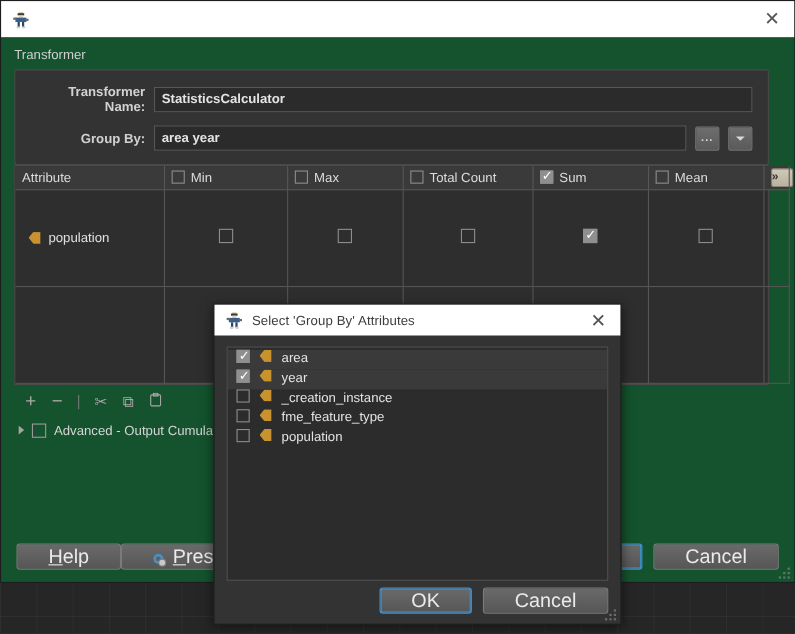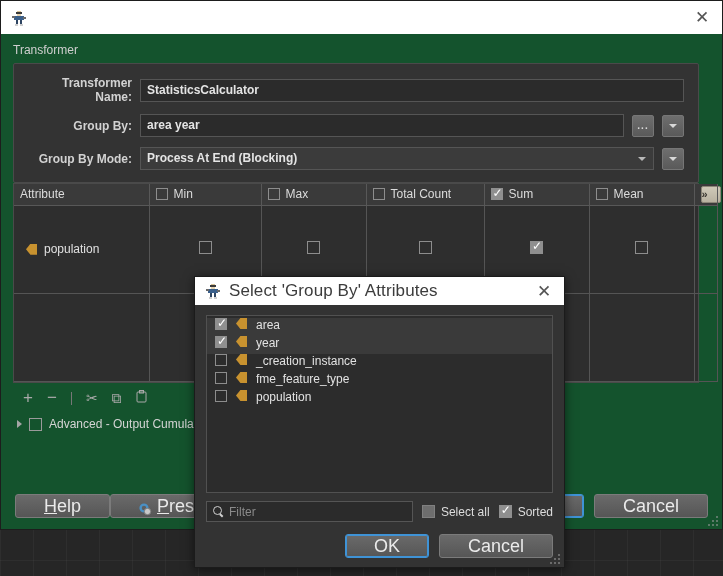--- a/index.html
+++ b/index.html
@@ -194,21 +194,21 @@
   }
 
   
   #modal {
     position:absolute; left:194px; top:276px; width:371px; height:292px;
     background:#333333; border:1px solid #1b1b1b;
     box-shadow:0 2px 10px rgba(0,0,0,.55);
     display:flex; flex-direction:column;
   }
   #modal .titlebar { height:28px; }
-  #modal .tb-title { font-size:17px; }
+  #modal .tb-title { font-size:12px; }
   .modal-body { flex:1; padding:10px 11px 0 11px; display:flex; flex-direction:column; }
   .attr-list {
     flex:1; background:#2c2c2c; border:1px solid #515151;
     padding:2px 0; overflow:hidden;
   }
   .attr-row {
     display:flex; align-items:flex-start; gap:9px;
     height:18px; padding:0 6px 0 8px; color:#e2e2e2; font-size:12px;
   }
   .attr-row.sel { background:#3a3a3a; }
@@ -287,30 +287,20 @@
           <div class="flabel">Group By:</div>
           <div class="finput">area year</div>
           <div class="sqbtn">
             <span class="dots">...</span>
           </div>
           <div class="sqbtn">
             <span class="caret"></span>
           </div>
         </div>
 
-        <div class="frow">
-          <div class="flabel">Group By Mode:</div>
-          <div class="fselect">
-            <span>Process At End (Blocking)</span>
-            <span class="caret"></span>
-          </div>
-          <div class="sqbtn">
-            <span class="caret"></span>
-          </div>
-        </div>
 
 
       </div>
     </div>
 
 
     <div id="stats-area">
       <table class="stats">
         <colgroup>
           <col style="width:135px">
@@ -491,34 +481,20 @@
       </div>
 
       <div class="attr-row">
         <span class="cb"></span>
         <span class="attr-icon"></span>
         <span>population</span>
       </div>
 
     </div>
 
-    <div class="modal-filterrow">
-      <div class="filterbox">
-        <span class="search-icon"></span>
-        <span class="ph">Filter</span>
-      </div>
-      <span class="chk-lab">
-        <span class="cb grayfill big"></span>
-        <span>Select all</span>
-      </span>
-      <span class="chk-lab">
-        <span class="cb checked big"></span>
-        <span>Sorted</span>
-      </span>
-    </div>
   </div>
 
   <div class="modal-footer">
     <div class="btn primary">OK</div>
     <div class="btn">Cancel</div>
   </div>
 
   <div class="grip">
     <i style="left:8px;top:0"></i>
       <i style="left:4px;top:4px"></i>

